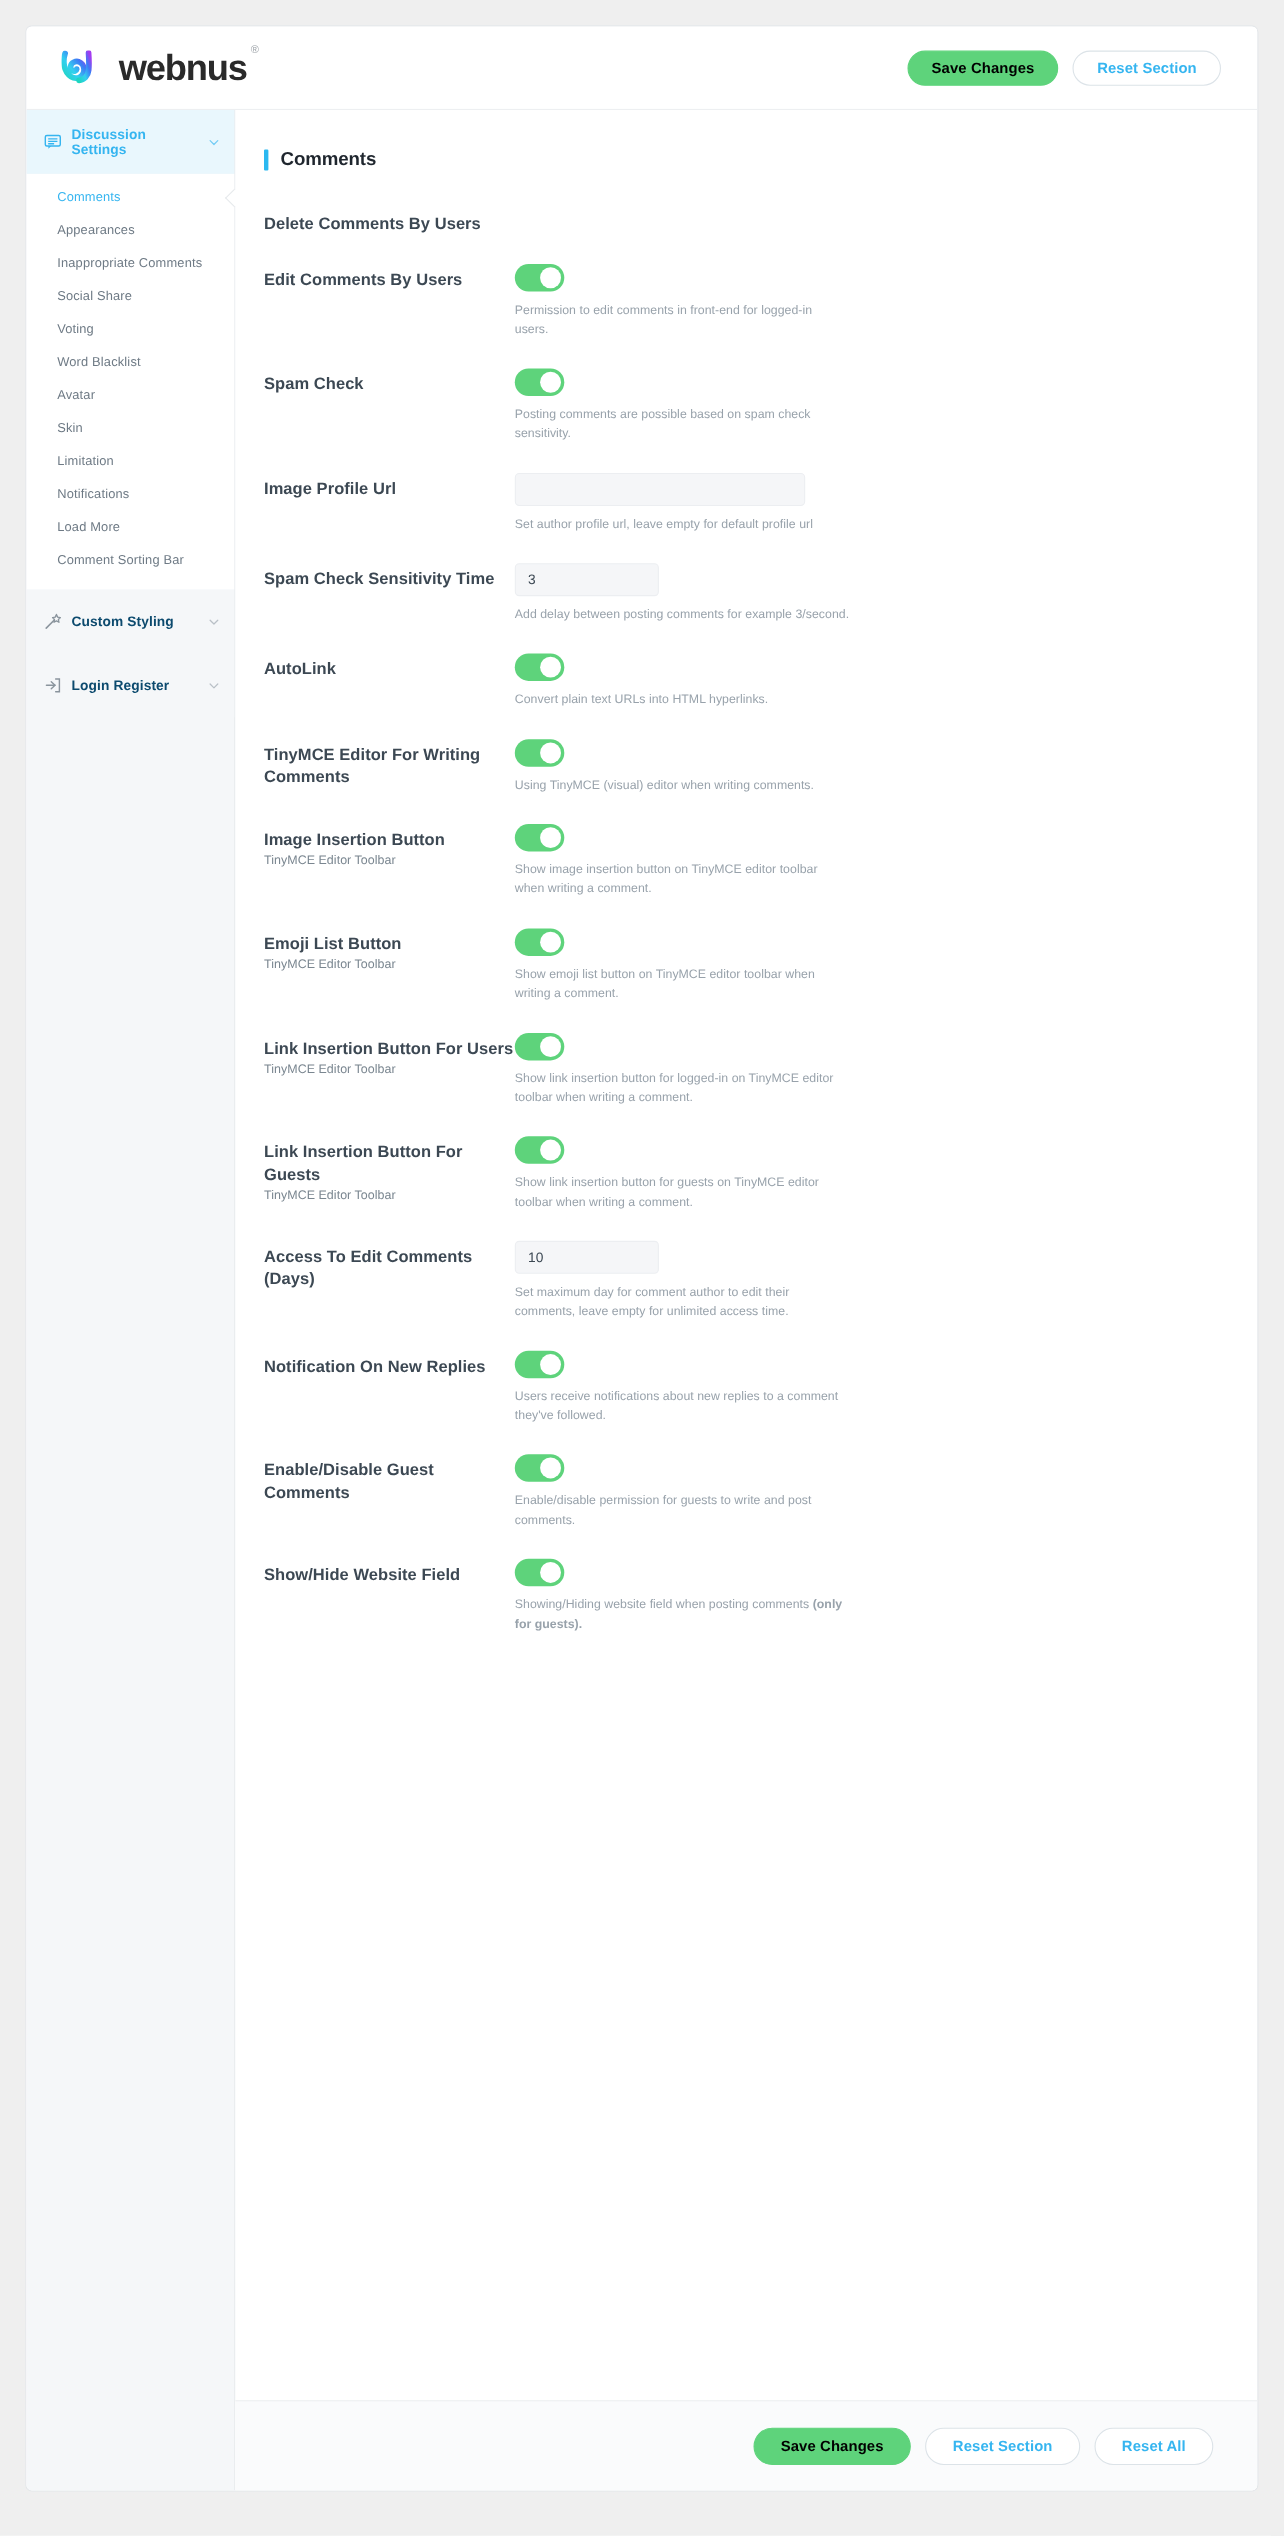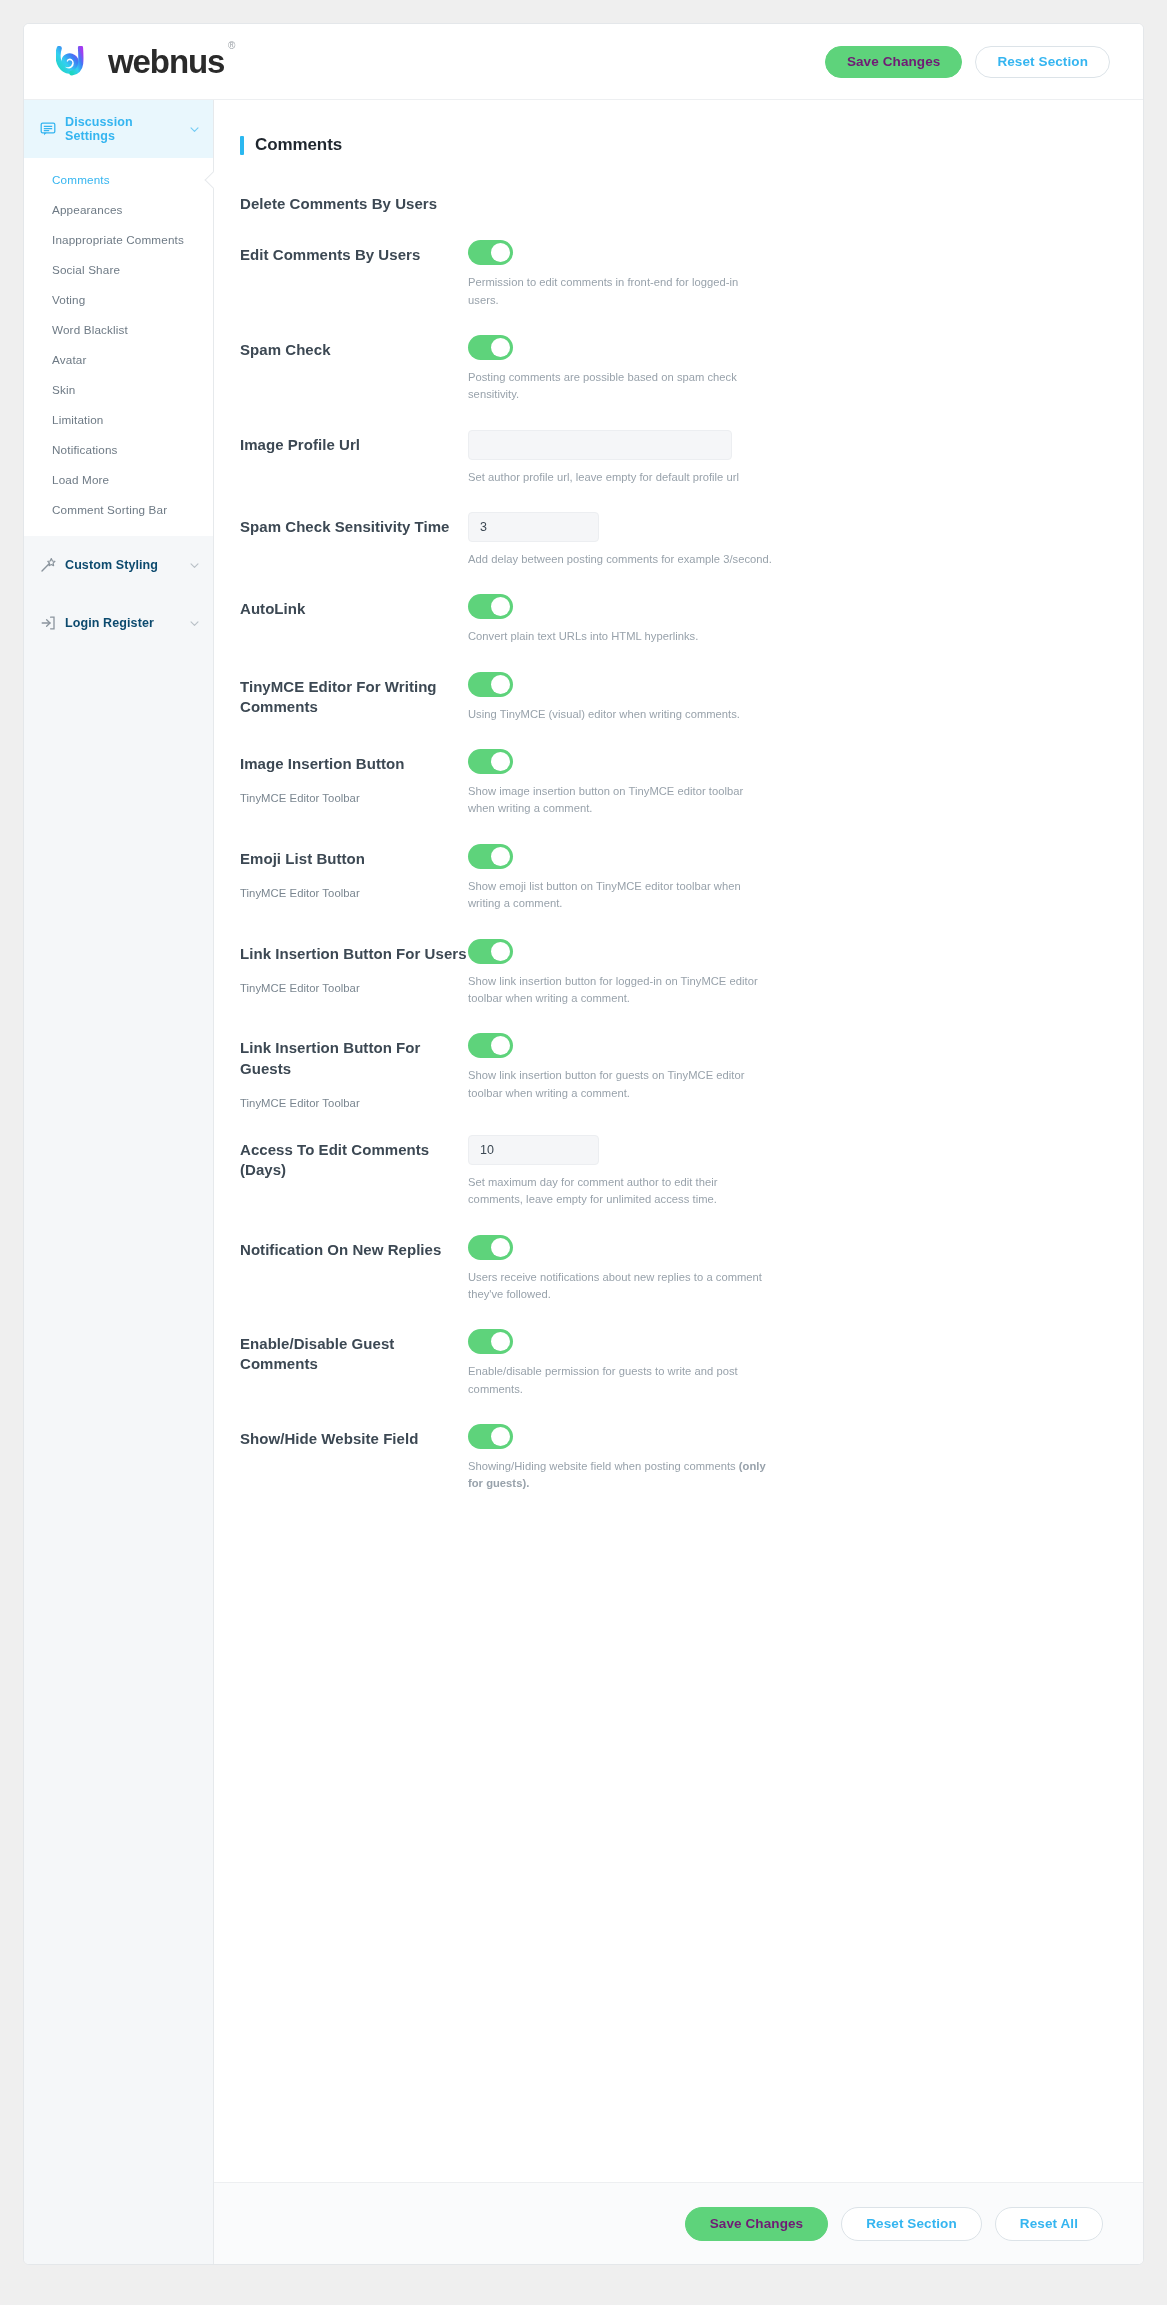--- a/index.html
+++ b/index.html
@@ -68,21 +68,21 @@
     padding: 0 21px;
     height: 32px;
     line-height: 30px;
     cursor: pointer;
     white-space: nowrap;
     text-align: center;
     display: inline-block;
   }
   .btn-primary {
     background: #5ED37B;
-    color: #701a75;
+    color: #000000;
     border: 1px solid #5ED37B;
   }
   .btn-ghost {
     background: #ffffff;
     color: #35B5F0;
     border: 1px solid #DCE3E8;
   }
 
   
   .body-split { display: flex; flex: 1 1 auto; min-height: 0; }
@@ -187,21 +187,21 @@
     color: #3C4853;
     letter-spacing: 0.05px;
     line-height: 1.35;
   }
   .field-label .fl-sub {
     display: block;
     font-size: 11.3px;
     font-weight: 400;
     color: #7A8690;
     letter-spacing: 0.05px;
-    margin-top: 18px;
+    margin-top: 2px;
   }
   .field-ctl { flex: 1 1 auto; min-width: 0; }
 
   .toggle {
     width: 45px;
     height: 25px;
     border-radius: 13px;
     background: #5ED37B;
     position: relative;
     cursor: pointer;

